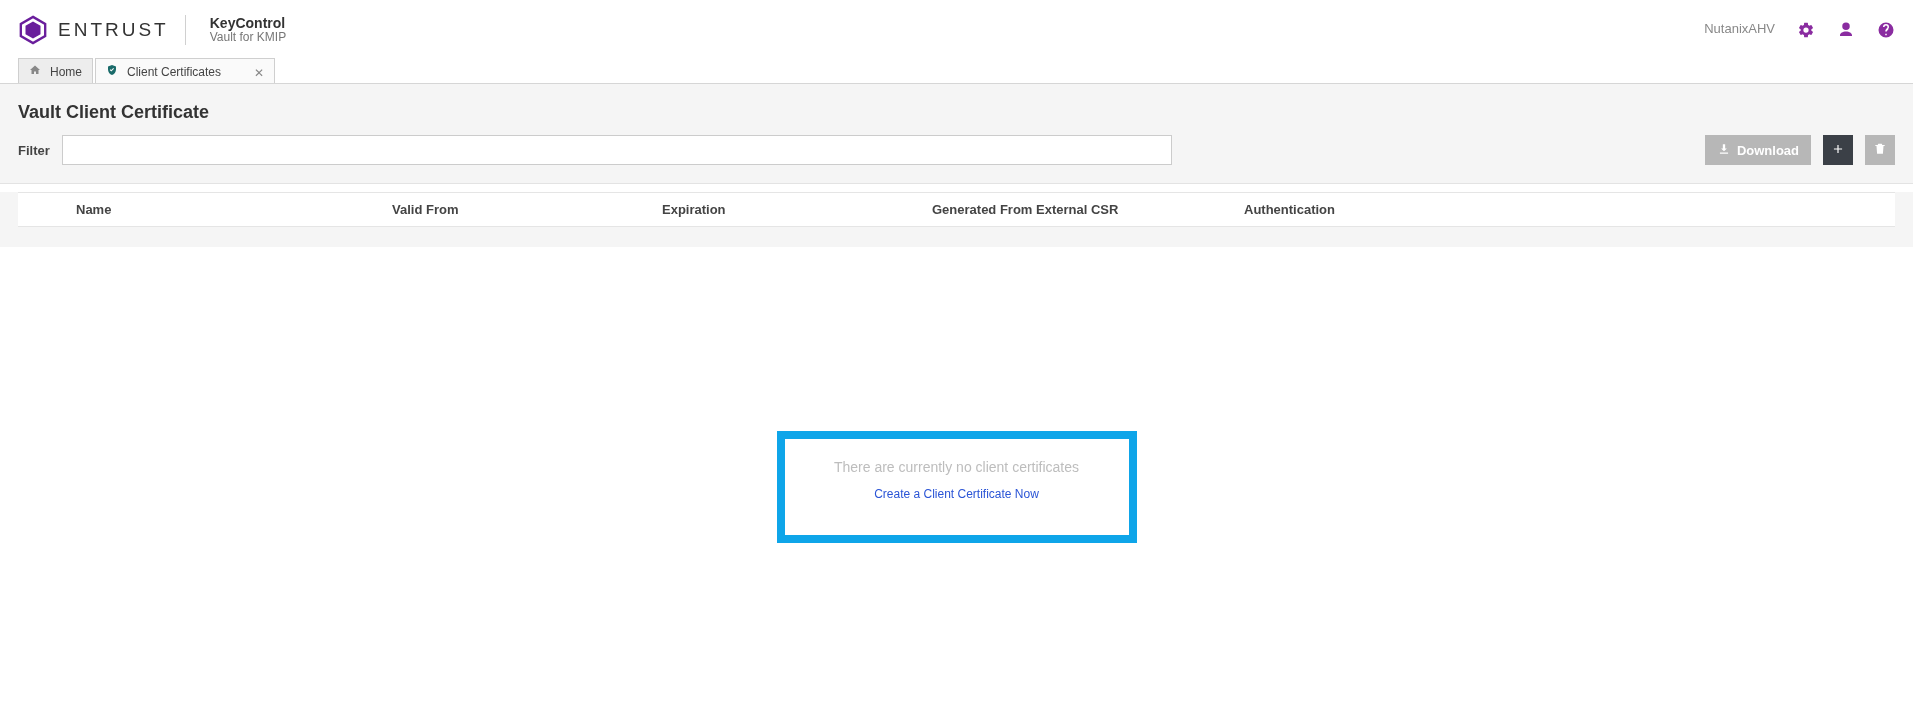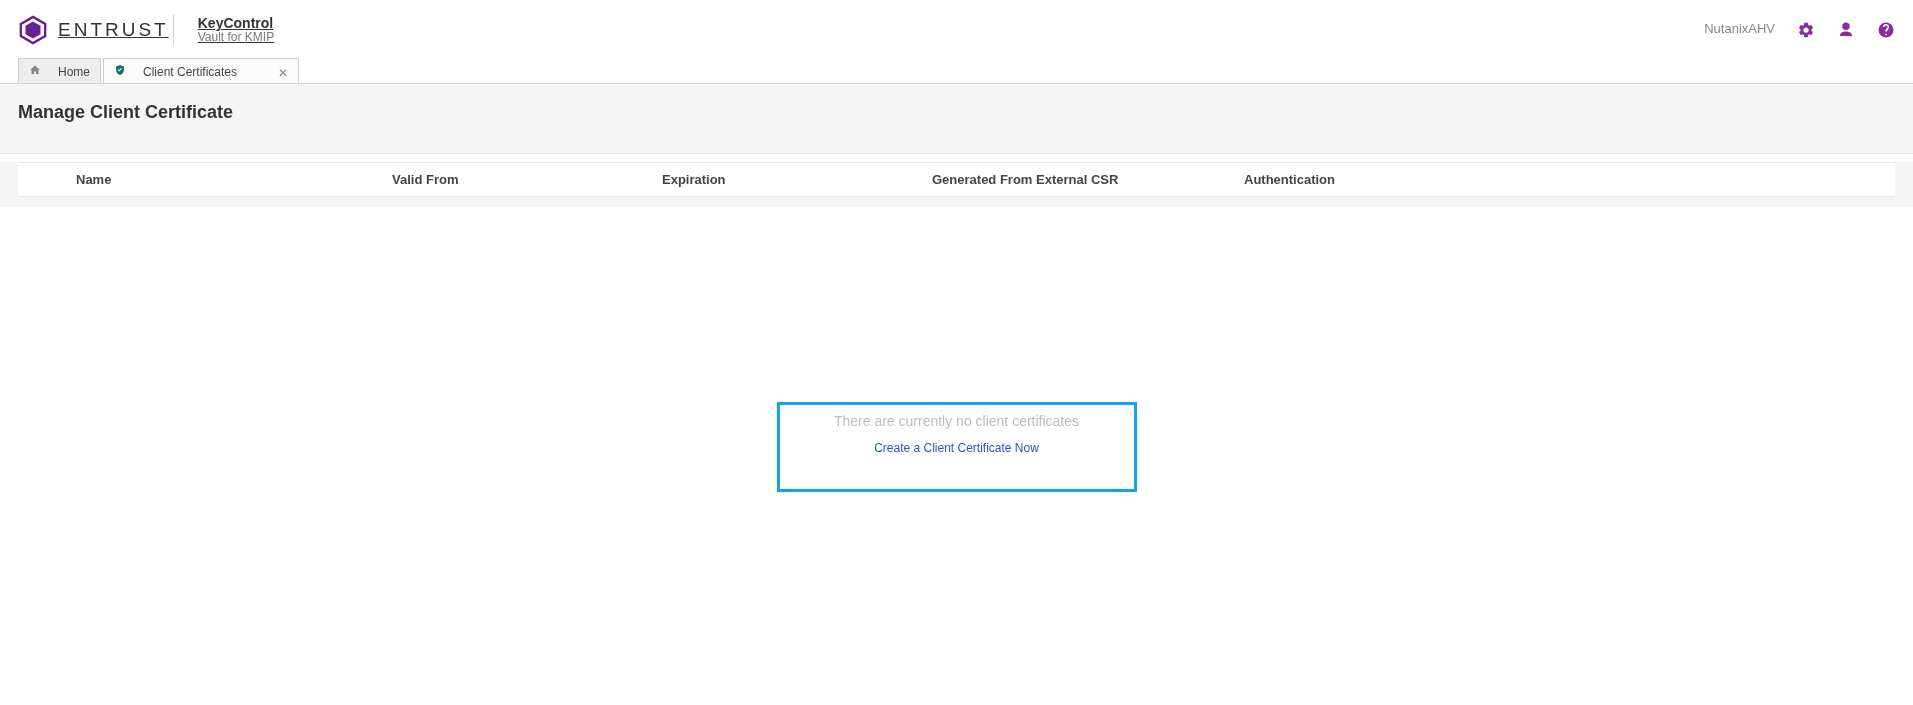--- a/index.html
+++ b/index.html
@@ -16,22 +16,21 @@
       display: flex;
       align-items: center;
       justify-content: space-between;
       padding: 8px 18px 4px 18px;
       height: 56px;
       background: #fff;
     }
     .header-left {
       display: flex;
       align-items: center;
-      gap: 4px;
-      text-decoration: underline;
+      gap: 16px;
     }
     .logo-block {
       display: flex;
       align-items: center;
       gap: 10px;
     }
     .logo-hex {
       width: 30px;
       height: 30px;
       display: flex;
@@ -87,21 +86,21 @@
       display: flex;
       align-items: flex-end;
       padding: 0 18px;
       border-bottom: 1px solid #d6d6d6;
       background: #fff;
       height: 28px;
     }
     .tab {
       display: flex;
       align-items: center;
-      gap: 17px;
+      gap: 9px;
       border: 1px solid #cfcfcf;
       border-bottom: none;
       padding: 5px 10px 4px 10px;
       font-size: 12px;
       color: #444;
       background: #ededed;
       margin-right: 2px;
       cursor: pointer;
       position: relative;
     }
@@ -190,39 +189,39 @@
     .tbl-head {
       display: flex;
       align-items: center;
       padding: 9px 0 9px 58px;
       font-size: 13px;
       font-weight: 700;
       color: #444;
       background: #fff;
       border-top: 1px solid #e5e5e5;
       border-bottom: 1px solid #e5e5e5;
-      margin: 8px 18px 4px 18px;
+      margin: 8px 18px 14px 18px;
     }
     .col-name { width: 316px; }
     .col-from { width: 270px; }
     .col-exp  { width: 270px; }
     .col-csr  { width: 312px; }
     .col-auth { flex: 1; }
 
     
     .empty-area {
       height: 480px;
       background: #fff;
       display: flex;
       align-items: center;
       justify-content: center;
     }
     .empty-box {
-      border: 3px solid #0ea5e9;
-      padding: 8px 48px 34px 48px;
+      border: 8px solid #0ea5e9;
+      padding: 20px 48px 34px 48px;
       text-align: center;
       min-width: 360px;
     }
     .empty-msg {
       font-size: 14px;
       color: #bdbdbd;
       margin-bottom: 12px;
     }
     .empty-link {
       font-size: 12px;
@@ -283,22 +282,50 @@
       <svg viewBox="0 0 24 24">
           <path d="M12 2 4 5v6c0 5 3.4 9.7 8 11 4.6-1.3 8-6 8-11V5Zm-1.5 13-3-3 1.4-1.4 1.6 1.6 4.1-4.1 1.4 1.4Z"></path>
         </svg>
     </span>
     <span>Client Certificates</span>
     <span class="tab-close">✕</span>
   </div>
 </div>
 
 <div class="page">
-  <div class="page-title">Manage Client Certificate</div>
-
+  <div class="page-title">Vault Client Certificate</div>
+
+  <div class="toolbar-row">
+    <span class="filter-label">Filter</span>
+    <input class="filter-input" type="text" value="" style="">
+    <span class="toolbar-spacer"></span>
+
+    <button class="btn download">
+      <span>
+        <svg viewBox="0 0 24 24">
+            <path d="M5 20h14v-2H5Zm7-4 5-5h-3V4h-4v7H7Z"></path>
+          </svg>
+      </span>
+      <span>Download</span>
+    </button>
+    <button class="btn add">
+      <span>
+        <svg viewBox="0 0 24 24">
+            <path d="M11 5h2v6h6v2h-6v6h-2v-6H5v-2h6Z"></path>
+          </svg>
+      </span>
+    </button>
+    <button class="btn delete">
+      <span>
+        <svg viewBox="0 0 24 24">
+            <path d="M6 7h12l-1 13H7Zm3-4h6l1 2h4v2H4V5h4Z"></path>
+          </svg>
+      </span>
+    </button>
+  </div>
 </div>
 
 <div class="table-wrap">
   <div class="tbl-head">
     <div class="col-name">Name</div>
     <div class="col-from">Valid From</div>
     <div class="col-exp">Expiration</div>
     <div class="col-csr">Generated From External CSR</div>
     <div class="col-auth">Authentication</div>
   </div>

